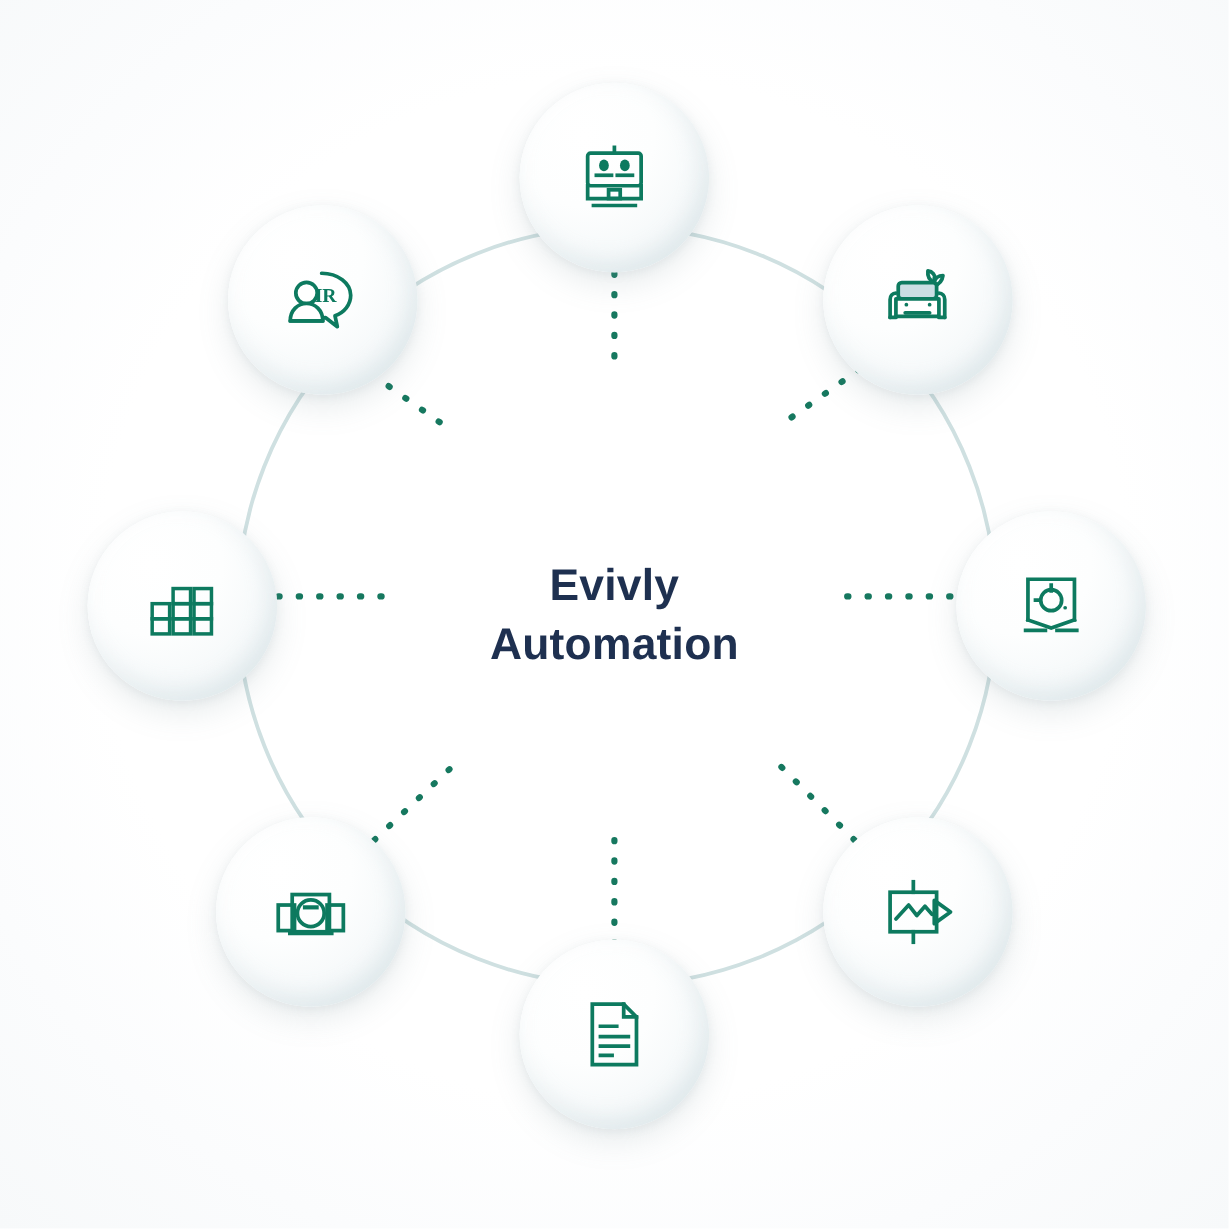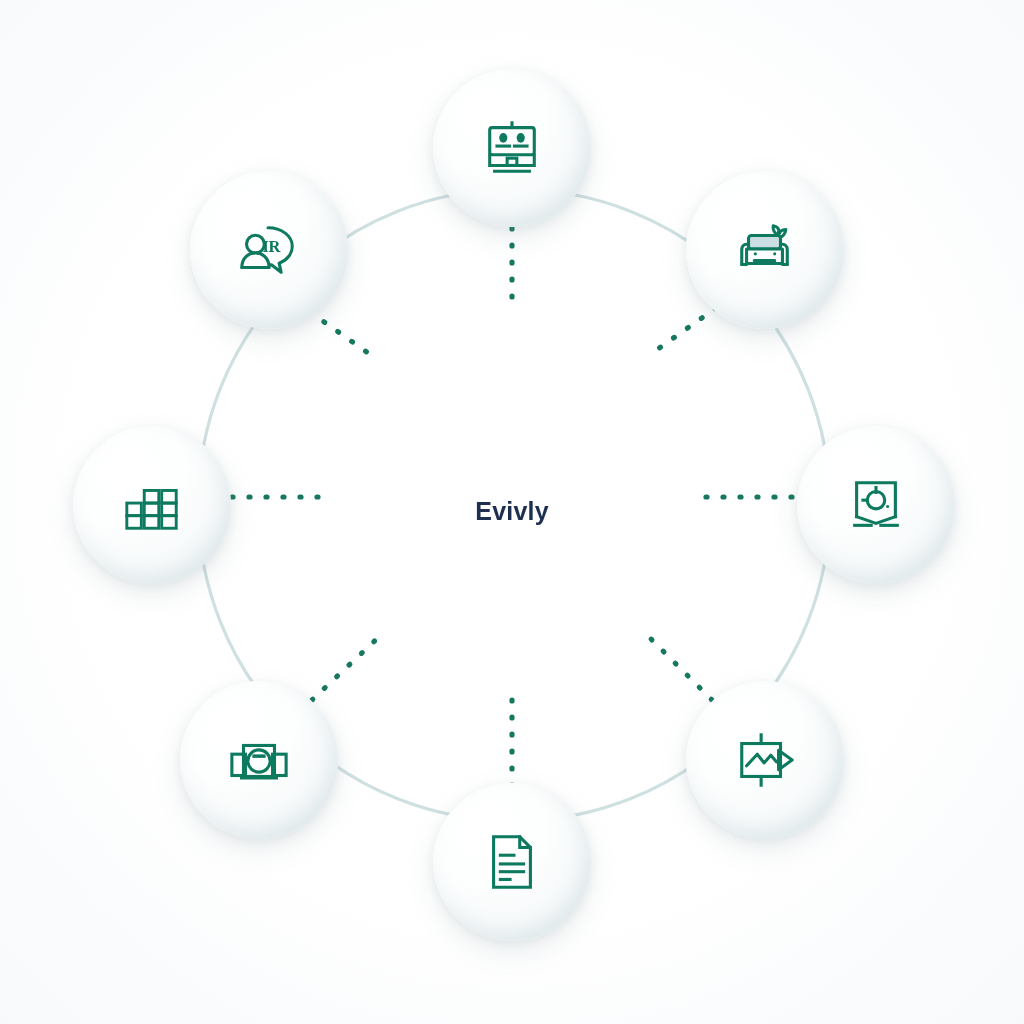--- a/index.html
+++ b/index.html
@@ -38,21 +38,21 @@
     left: 512px;
     top: 512px;
     transform: translate(-50%, -50%);
     text-align: center;
     z-index: 5;
     line-height: 1.33;
     letter-spacing: 0.2px;
   }
   .center-label .ln {
     display: block;
-    font-size: 25px;
+    font-size: 37px;
     font-weight: bold;
     color: #1e3050;
     white-space: nowrap;
   }
   .node {
     position: absolute;
     width: 158px;
     height: 158px;
     border-radius: 50%;
     transform: translate(-50%, -50%);
@@ -110,20 +110,21 @@
       <line x1="716" y1="308" x2="648" y2="356"></line>
 
       <line x1="312" y1="700" x2="382" y2="634"></line>
 
       <line x1="712" y1="700" x2="646" y2="634"></line>
     </g>
   </svg>
 
   <div class="center-label">
     <span class="ln">Evivly</span>
+    <span class="ln">Automation</span>
   </div>
 
   <div class="node" style="left:512px; top:148px;">
     <span class="glyph">
       <svg viewBox="0 0 64 64" fill="none" stroke="#0d7a5f" stroke-width="3.2" stroke-linecap="square" stroke-linejoin="miter">
         <line x1="32" y1="6" x2="32" y2="10"></line>
         <rect x="9" y="11" width="46" height="28" rx="2.5"></rect>
         <ellipse cx="23" cy="21.5" rx="4.2" ry="5" fill="#0d7a5f" stroke="none"></ellipse>
         <ellipse cx="41" cy="21.5" rx="4.2" ry="5" fill="#0d7a5f" stroke="none"></ellipse>
         <line x1="16.5" y1="30" x2="29.5" y2="30"></line>

